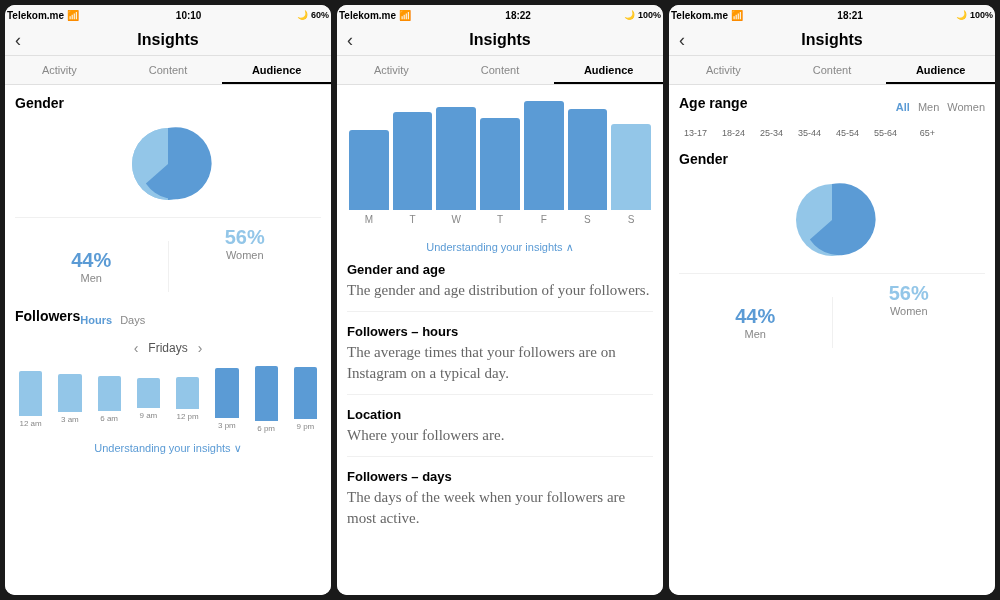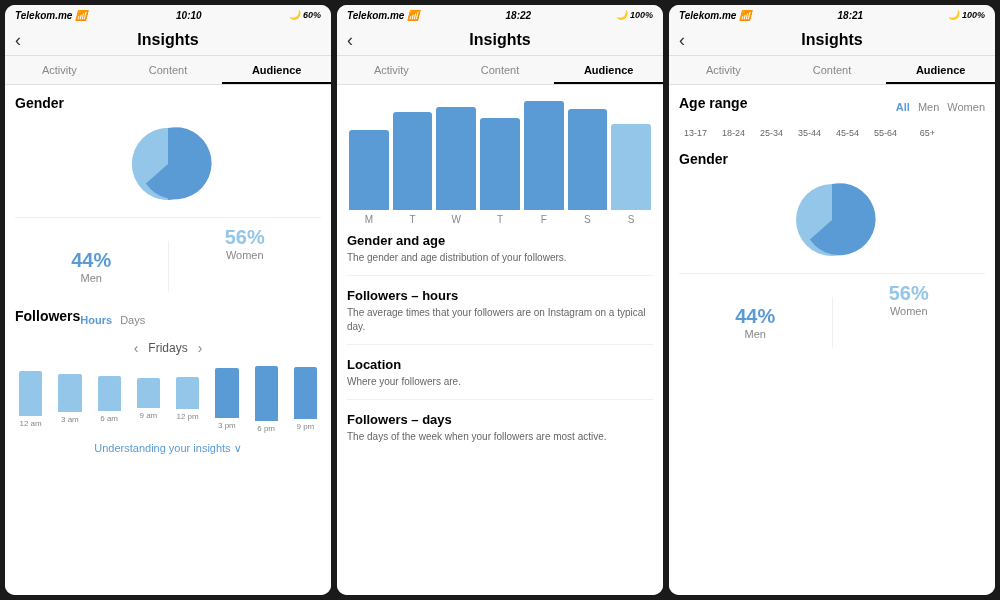--- a/index.html
+++ b/index.html
@@ -25,26 +25,25 @@
       overflow: hidden;
       display: flex;
       flex-direction: column;
     }
     
     .status-bar {
       background: #f8f8f8;
       display: flex;
       justify-content: space-between;
       align-items: center;
-      padding: 4px 10px;
+      padding: 4px 2px;
       font-size: 10px;
       font-weight: 600;
       color: #000;
       min-height: 20px;
-      font-style: italic;
     }
     .status-left { display: flex; align-items: center; gap: 3px; }
     .status-right { display: flex; align-items: center; gap: 2px; font-size: 9px; }
     
     .nav-bar {
       background: #f8f8f8;
       display: flex;
       align-items: center;
       justify-content: center;
       padding: 6px 10px;
@@ -239,23 +238,24 @@
       padding-bottom: 10px;
     }
     .insight-item:last-child { border-bottom: none; }
     .insight-title {
       font-size: 13px;
       font-weight: 700;
       color: #000;
       margin-bottom: 3px;
     }
     .insight-desc {
-      font-size: 10px;
+      font-size: 15px;
       color: #666;
       line-height: 1.4;
+      font-family: Liberation Serif, serif;
     }
     
     .age-range-header {
       display: flex;
       justify-content: space-between;
       align-items: center;
       margin-bottom: 8px;
     }
     .age-filter {
       display: flex;
@@ -461,20 +461,21 @@
             </div>
           <span class="week-label">S</span>
         </div>
         <div class="week-bar-group">
           <div class="week-bar-inner">
               <div class="week-bar" style="height:75%;"></div>
             </div>
           <span class="week-label">S</span>
         </div>
       </div>
+      <div class="understand-link">Understanding your insights ∧</div>
 
       <div>
         <div class="insight-item">
           <div class="insight-title">Gender and age</div>
           <div class="insight-desc">The gender and age distribution of your followers.</div>
         </div>
         <div class="insight-item">
           <div class="insight-title">Followers – hours</div>
           <div class="insight-desc">The average times that your followers are on Instagram on a typical day.</div>
         </div>

